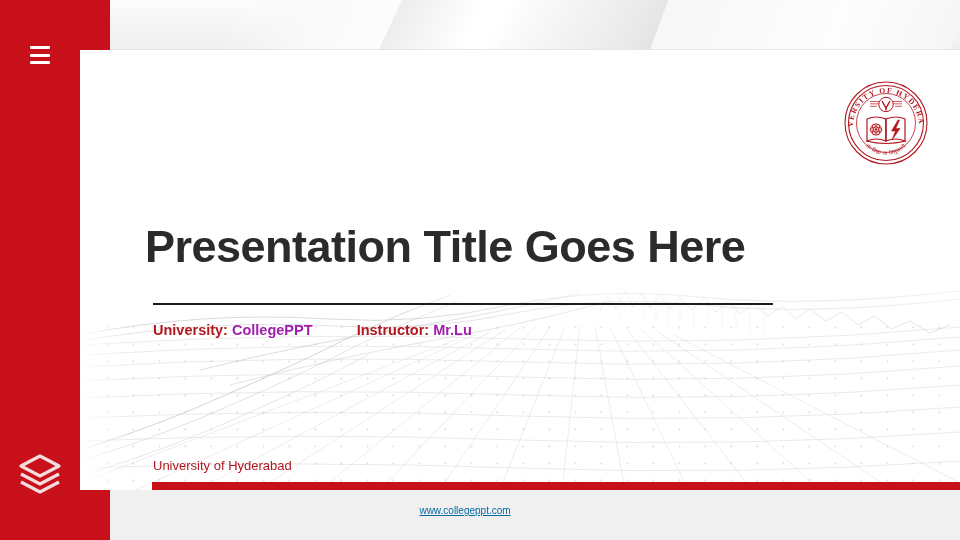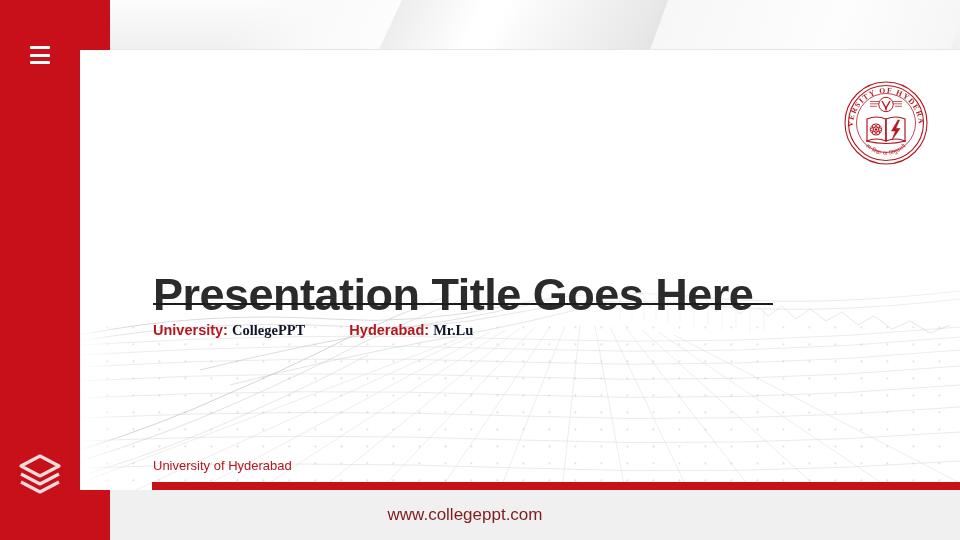--- a/index.html
+++ b/index.html
@@ -129,49 +129,48 @@
   .seal {
     position: absolute;
     right: 28px; top: 27px;
     width: 92px; height: 92px;
   }
   .seal svg { display: block; }
 
   
   .title {
     position: absolute;
-    left: 73px;
+    left: 65px;
     top: 171px;
     font-size: 45px;
     font-weight: bold;
     letter-spacing: -0.5px;
     color: #2b2b2b;
     white-space: nowrap;
-    margin-top: 48px;
   }
 
   .rule {
     position: absolute;
     left: 73px;
     top: 253px;
     width: 620px;
     height: 2px;
     background: #1c1c1c;
   }
 
   .meta {
     position: absolute;
     left: 73px;
     top: 272px;
     font-size: 14.5px;
     font-weight: bold;
     white-space: nowrap;
   }
   .meta .lbl { color: #b3171f; }
-  .meta .val { color: #0f172a; font-family: Liberation Serif, serif; }
+  .meta .val { color: #a21caf; }
   .meta .gap { display: inline-block; width: 36px; }
 
   .org {
     position: absolute;
     left: 73px;
     top: 408px;
     font-size: 13px;
     color: #b3171f;
     white-space: nowrap;
   }
@@ -186,22 +185,23 @@
   }
 
   
   .footer-url {
     position: absolute;
     left: 0; top: 505px;
     width: 960px;
     text-align: center;
     padding-right: 30px;
     box-sizing: border-box;
-    font-size: 17px;
-    color: #7f1d1d;
+    font-size: 10px;
+    color: #0369a1;
+    text-decoration: underline;
   }
 </style>
 </head>
 <body>
 
 <div id="stage">
 
   <div class="page-bg"></div>
 
   <div class="top-band">
@@ -374,21 +374,21 @@
     </div>
 
     <div class="title">Presentation Title Goes Here</div>
 
     <div class="rule"></div>
 
     <div class="meta">
       <span class="lbl">University:</span>
       <span class="val">CollegePPT</span>
       <span class="gap"></span>
-      <span class="lbl">Hyderabad:</span>
+      <span class="lbl">Instructor:</span>
       <span class="val">Mr.Lu</span>
     </div>
 
     <div class="org">University of Hyderabad</div>
 
     <div class="red-bar"></div>
   </div>
 
   <div class="footer-url">www.collegeppt.com</div>
 

